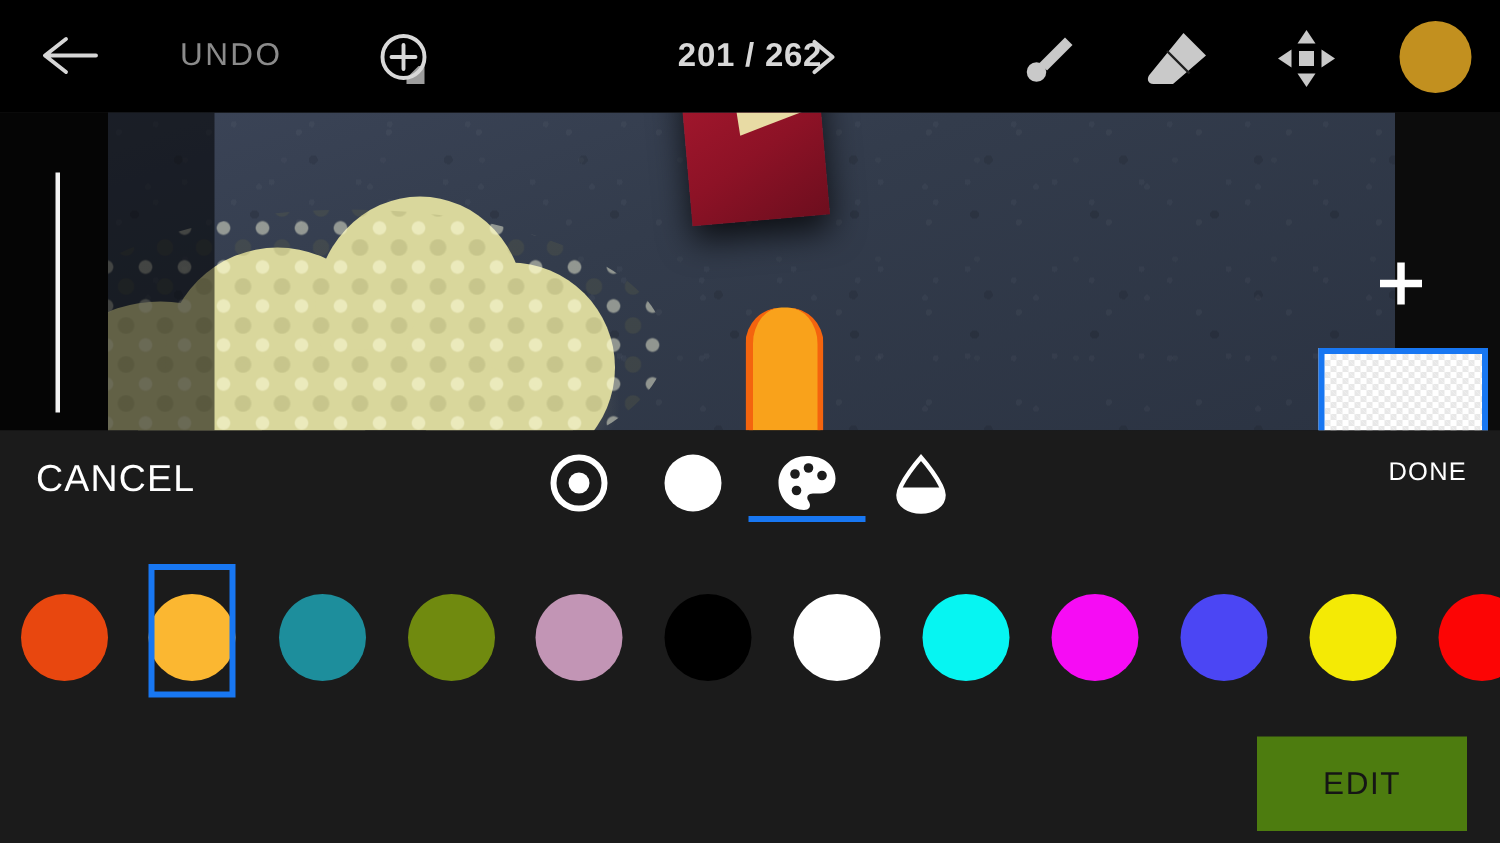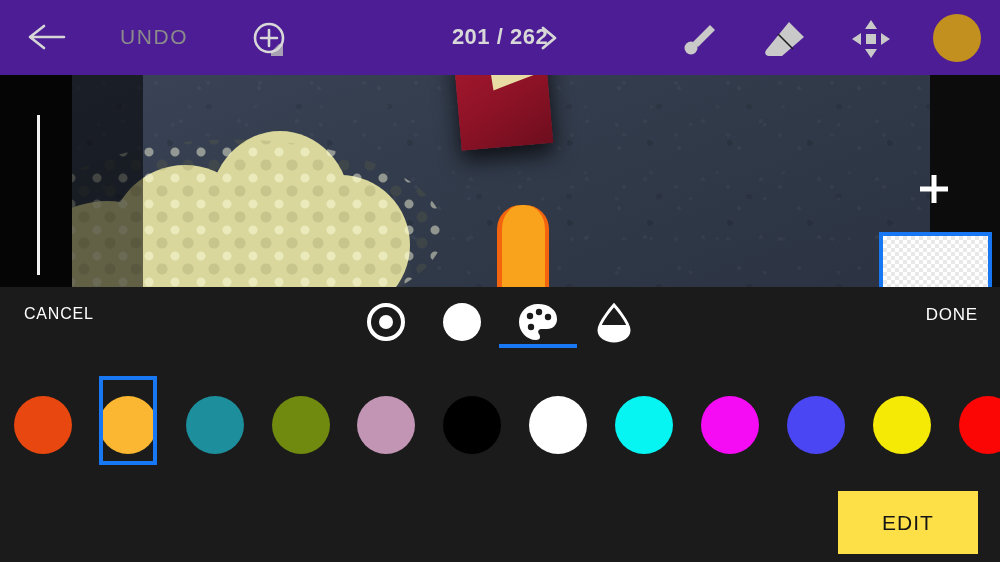--- a/index.html
+++ b/index.html
@@ -7,21 +7,21 @@
     width: 1000px; height: 562px;
     background: #000;
     font-family: "Liberation Sans", sans-serif;
     overflow: hidden;
   }
   #app { position: relative; width: 1000px; height: 562px; background: #1b1b1b; }
 
   
   .topbar {
     position: absolute; left: 0; top: 0; width: 1000px; height: 75px;
-    background: #4c1d95;
+    background: #000000;
     display: flex; align-items: center;
   }
   .back-arrow { position: absolute; left: 24px; top: 21px; width: 44px; height: 32px; cursor: pointer; }
   .undo-label {
     position: absolute; left: 120px; top: 25px;
     color: #8b8b8b; font-size: 21px; letter-spacing: 1.6px; font-weight: 400;
   }
   .add-layer-btn { position: absolute; left: 249px; top: 16px; width: 44px; height: 44px; cursor: pointer; }
   .page-counter {
     position: absolute; left: 0; top: 24px; width: 1000px; text-align: center;
@@ -111,21 +111,21 @@
     cursor: pointer;
   }
 
   
   .bottom-panel {
     position: absolute; left: 0; top: 287px; width: 1000px; height: 275px;
     background: #1b1b1b;
   }
   .cancel-btn {
     position: absolute; left: 24px; top: 305px;
-    color: #fff; font-size: 16px; letter-spacing: .8px; cursor: pointer;
+    color: #fff; font-size: 25px; letter-spacing: .8px; cursor: pointer;
   }
   .done-btn {
     position: absolute; right: 22px; top: 305px;
     color: #fff; font-size: 17px; letter-spacing: .8px; cursor: pointer;
   }
   .mode-tabs {
     position: absolute; left: 360px; top: 296px; width: 280px; height: 52px;
     display: flex; align-items: center; justify-content: space-between;
   }
   .mode-tab {
@@ -298,14 +298,14 @@
     <div class="swatch" style="left:529px; background:#ffffff"></div>
     <div class="swatch" style="left:615px; background:#06f5f2"></div>
     <div class="swatch" style="left:701px; background:#f60cf4"></div>
     <div class="swatch" style="left:787px; background:#4b46f4"></div>
     <div class="swatch" style="left:873px; background:#f4ea05"></div>
     <div class="swatch" style="left:959px; background:#fc0505"></div>
   </div>
   <div class="swatch-sel-box" style="left: 99px; border-color: rgb(24, 119, 242);"></div>
 
 
-  <div class="edit-btn" style="background:#fde047">EDIT</div>
+  <div class="edit-btn" style="background:#4d7c0f">EDIT</div>
 </div>
 
 </body></html>

